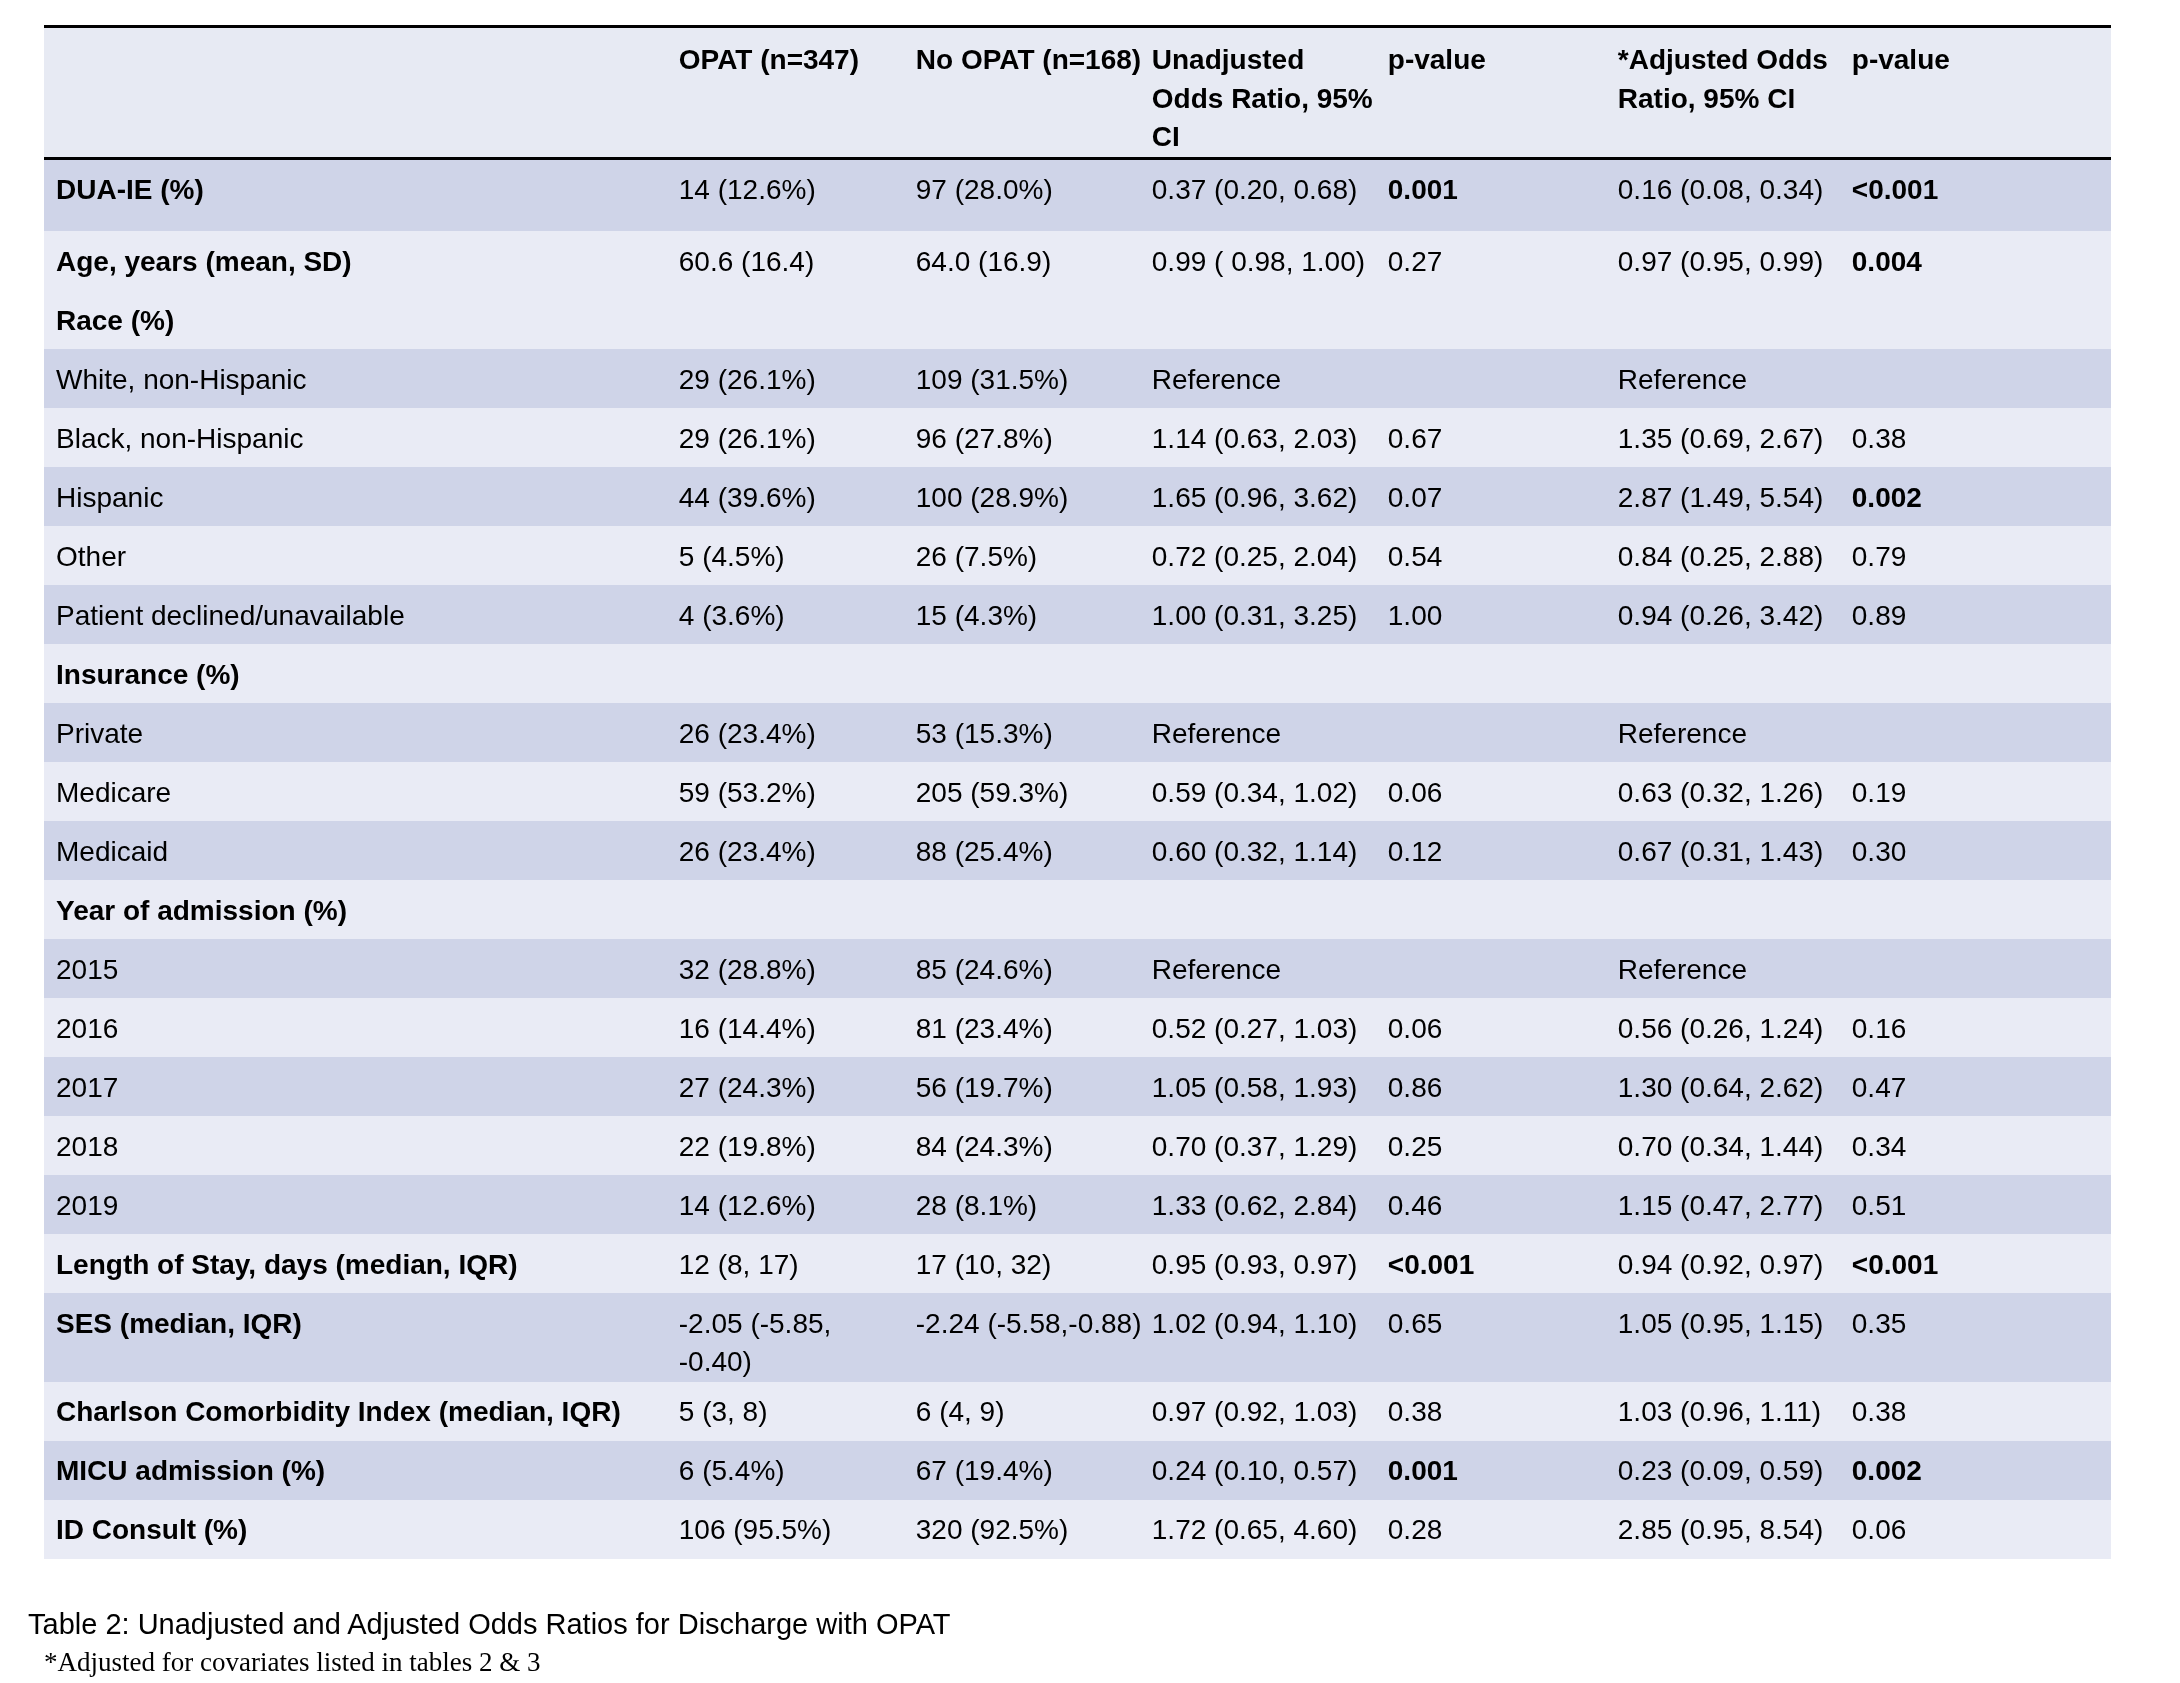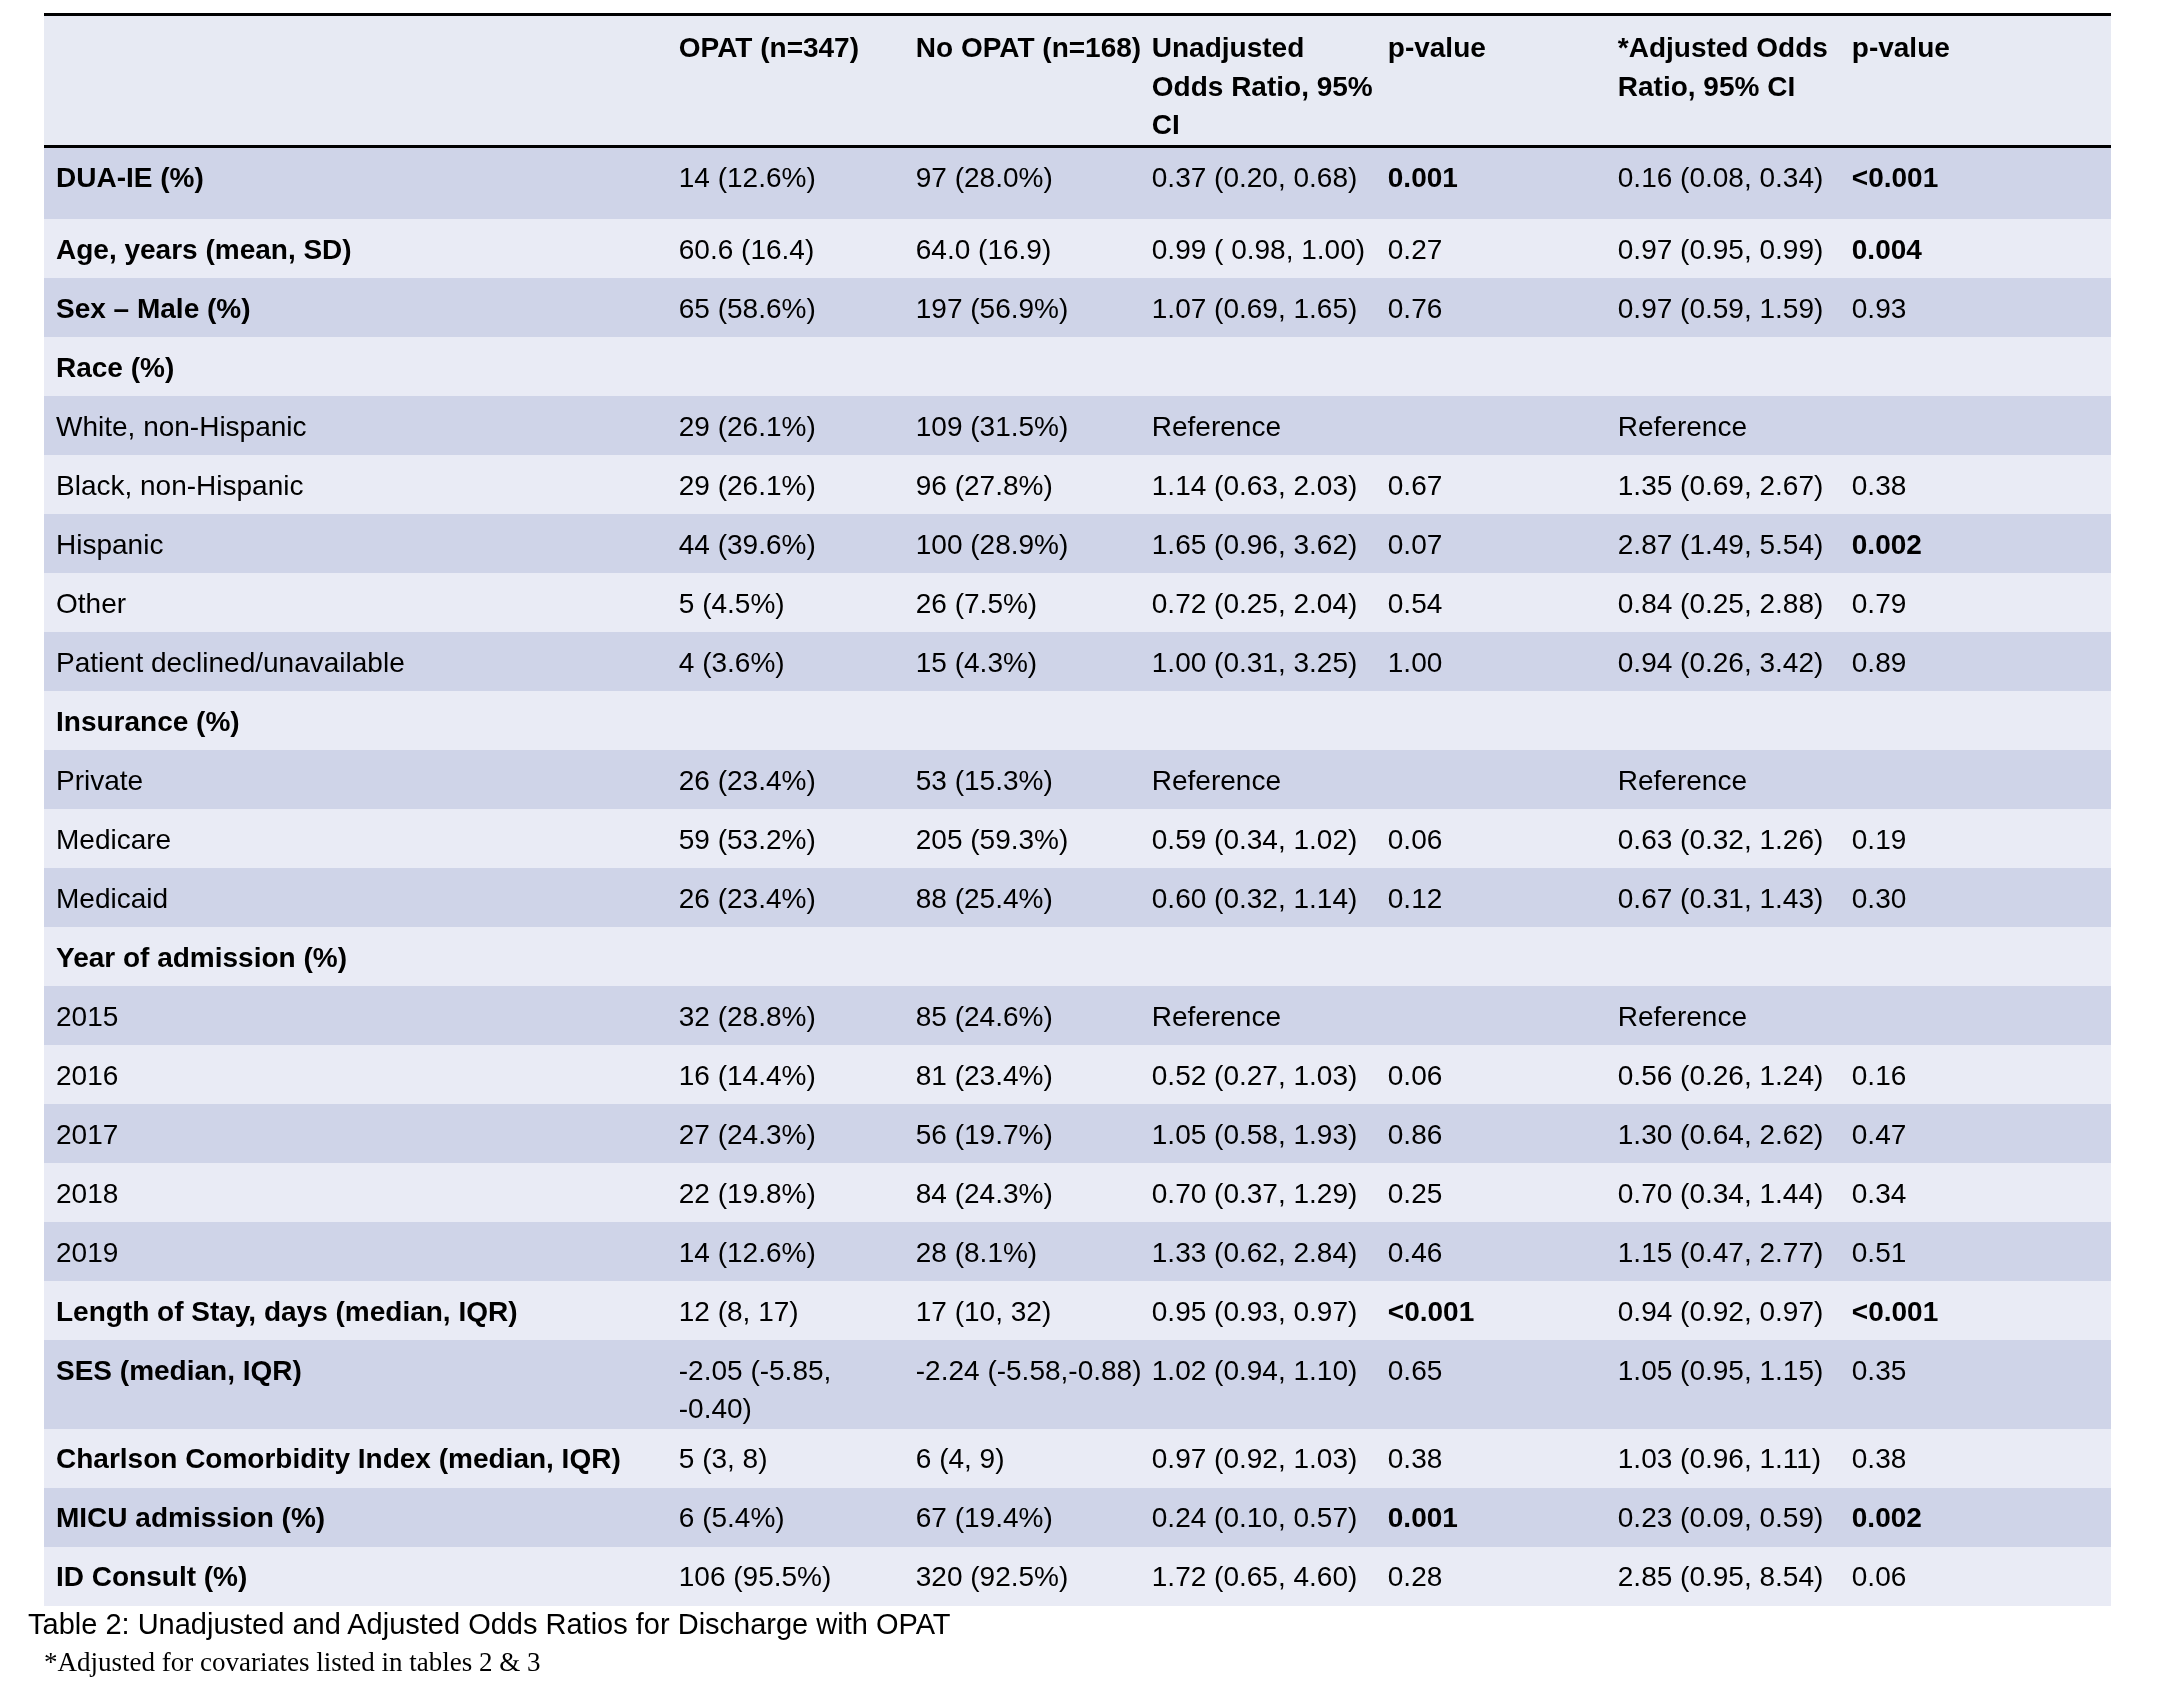--- a/index.html
+++ b/index.html
@@ -13,21 +13,21 @@
     color: var(--text, #000000);
   }
   .page {
     position: relative;
     width: 2180px;
     height: 1684px;
   }
   table.odds-table {
     position: absolute;
     left: 44px;
-    top: 13px;
+    top: 25px;
     width: 1796px;
     border-collapse: collapse;
     table-layout: fixed;
     border-top: 3.7px solid var(--border, #000000);
     font-size: 28px;
     line-height: 1.38;
   }
   thead tr {
     background: var(--header-bg, #e7eaf3);
     height: 113px;
@@ -110,29 +110,20 @@
         </tr>
         <tr class="light">
           <td class="label-cell b">Age, years (mean, SD)</td>
           <td>60.6 (16.4)</td>
           <td>64.0 (16.9)</td>
           <td>0.99 ( 0.98, 1.00)</td>
           <td>0.27</td>
           <td>0.97 (0.95, 0.99)</td>
           <td class="b">0.004</td>
         </tr>
-        <tr class="dark">
-          <td class="label-cell b">Sex – Male (%)</td>
-          <td>65 (58.6%)</td>
-          <td>197 (56.9%)</td>
-          <td>1.07 (0.69, 1.65)</td>
-          <td>0.76</td>
-          <td>0.97 (0.59, 1.59)</td>
-          <td>0.93</td>
-        </tr>
         <tr class="light">
           <td class="label-cell b">Race (%)</td>
           <td></td>
           <td></td>
           <td></td>
           <td></td>
           <td></td>
           <td></td>
         </tr>
         <tr class="dark">

